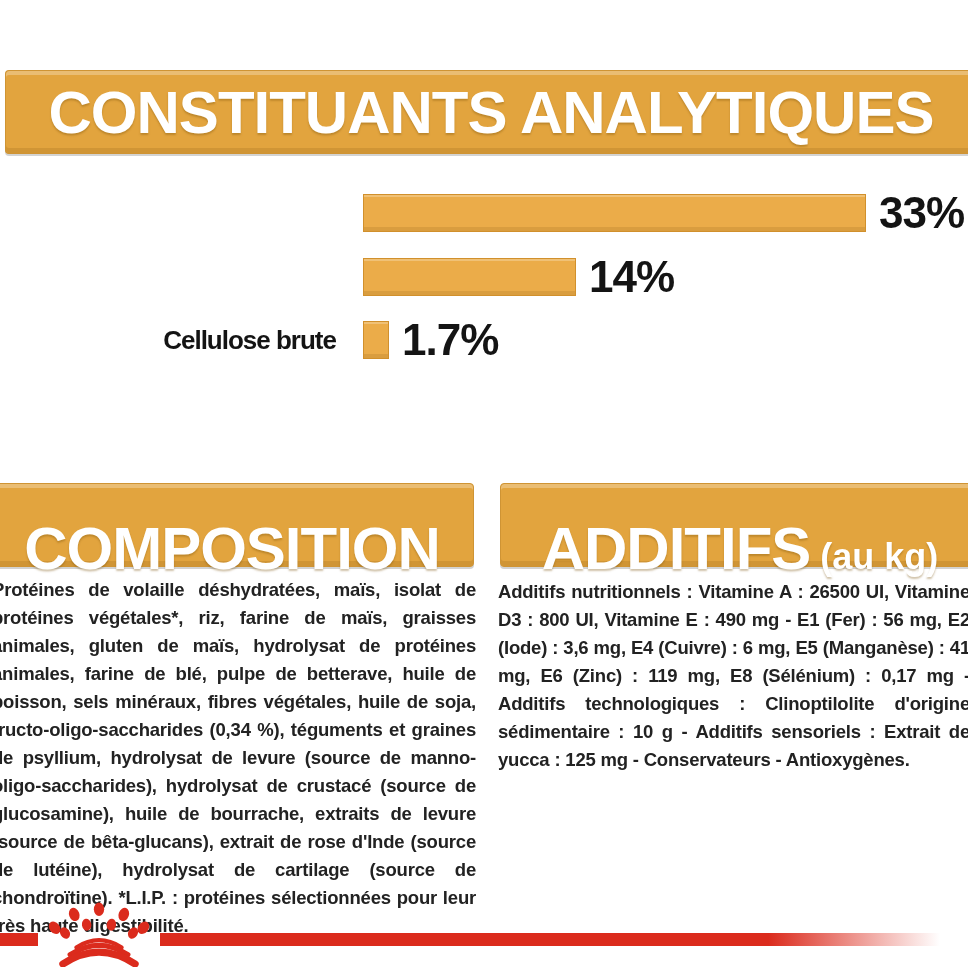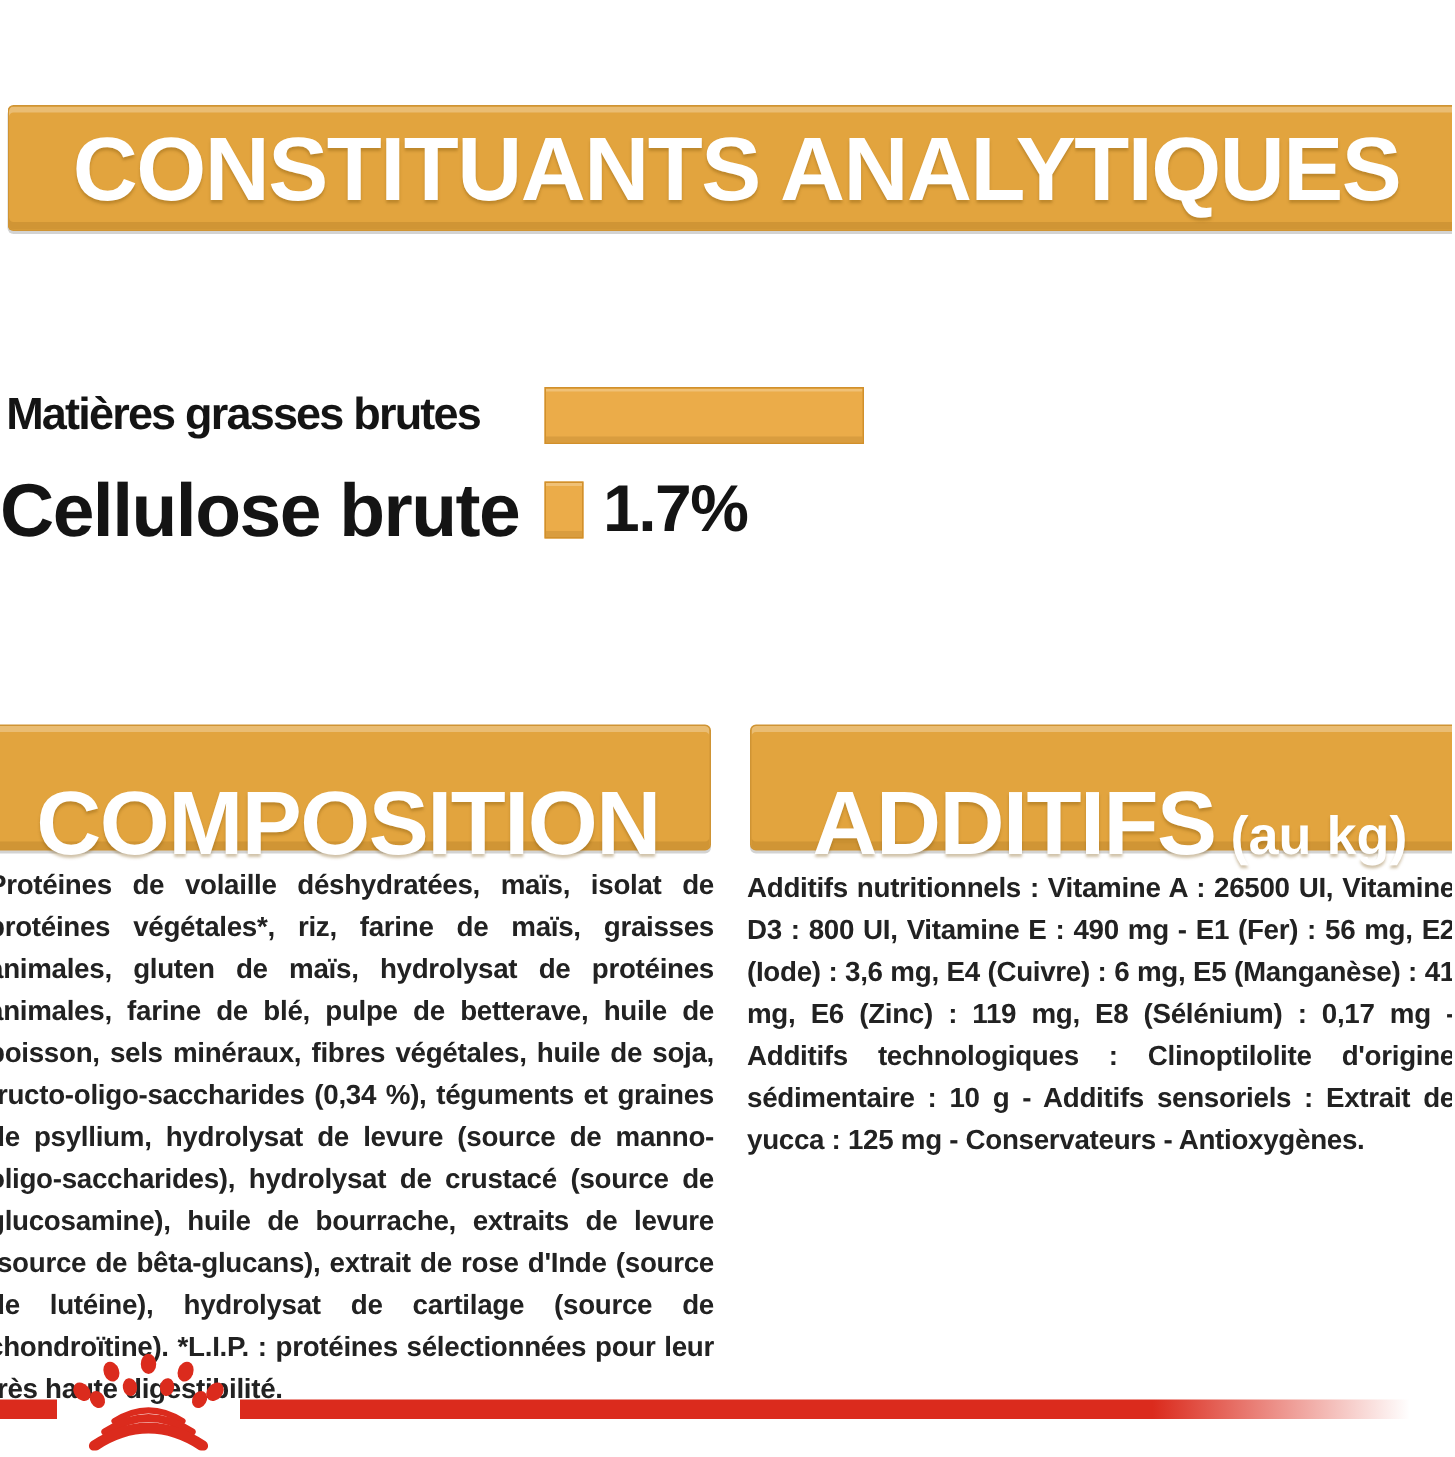--- a/index.html
+++ b/index.html
@@ -31,21 +31,21 @@
   .chart-row{position:absolute;left:0;width:970px;height:62px;display:flex;align-items:center;}
   .row-0{top:182px;}
   .row-1{top:246px;}
   .row-2{top:309px;}
   .chart-label{
     width:340px;box-sizing:border-box;padding-right:20px;text-align:right;
     font-weight:800;color:#141414;letter-spacing:-1px;white-space:nowrap;
   }
   .row-0 .chart-label{font-size:46px;}
   .row-1 .chart-label{font-size:30px;letter-spacing:-1.2px;}
-  .row-2 .chart-label{font-size:50px;}
+  .row-2 .chart-label{font-size:26px;margin-left:16px;}
   .chart-bar-area{position:absolute;left:363px;height:62px;display:flex;align-items:center;}
   .chart-bar{
     height:38px;background:#EBAC49;border:1px solid #D1902C;box-sizing:border-box;
     box-shadow:inset 0 -4px 0 rgba(140,90,20,.18), inset 0 2px 0 rgba(255,255,255,.25);
   }
   .chart-value{font-size:44px;font-weight:800;color:#141414;margin-left:13px;letter-spacing:-1px;white-space:nowrap;}
   
   .body-text{
     position:absolute;margin:0;color:#222;font-weight:700;font-size:18.5px;line-height:28px;
     text-align:justify;letter-spacing:-.2px;
@@ -65,25 +65,29 @@
 <body>
 
 <div class="canvas">
 
   <div class="banner header-banner">
     <span class="banner-text">CONSTITUANTS ANALYTIQUES</span>
   </div>
 
   <div>
     <div class="chart-row row-0">
+      <div class="chart-bar-area">
+        <div class="chart-bar" style="width: 503px; background: rgb(235, 172, 73); border-color: rgb(209, 144, 44);"></div>
+        <div class="chart-value">33%</div>
+      </div>
     </div>
     <div class="chart-row row-1">
-      <div class="chart-label">Matières grasses brutes</div>
       <div class="chart-bar-area">
         <div class="chart-bar" style="width: 213px; background: rgb(235, 172, 73); border-color: rgb(209, 144, 44);"></div>
+        <div class="chart-value">14%</div>
       </div>
     </div>
     <div class="chart-row row-2">
       <div class="chart-label">Cellulose brute</div>
       <div class="chart-bar-area">
         <div class="chart-bar" style="width: 26px; background: rgb(235, 172, 73); border-color: rgb(209, 144, 44);"></div>
         <div class="chart-value">1.7%</div>
       </div>
     </div>
   </div>

